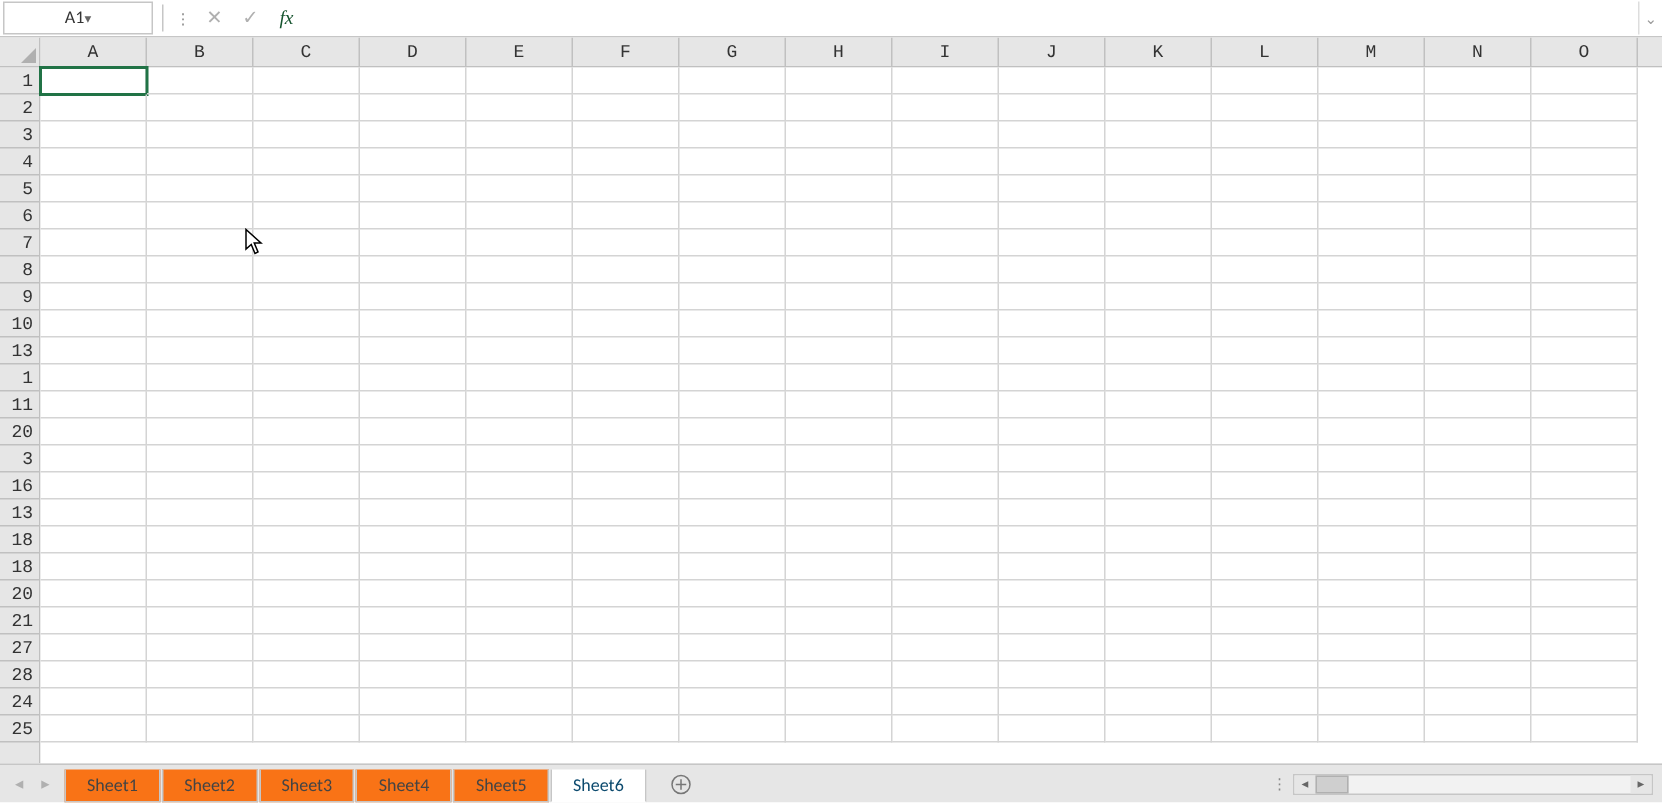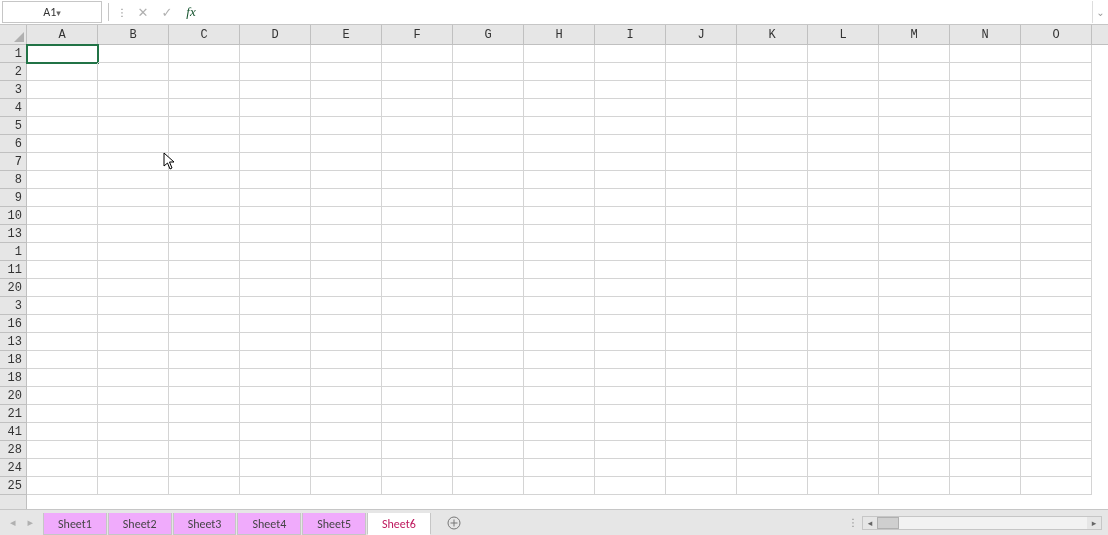--- a/index.html
+++ b/index.html
@@ -196,32 +196,32 @@
     }
     .sheet-tabs {
       display: flex;
       align-items: flex-end;
       height: 100%;
     }
     .sheet-tab {
       height: 22px;
       padding: 0 14px;
       margin-right: 1px;
-      background: #f0abfc;
+      background: #f97316;
       border: 1px solid #c6c6c6;
       border-top: none;
       display: flex;
       align-items: center;
       font-size: 12px;
       color: #444;
       cursor: pointer;
     }
     .sheet-tab.active {
       background: #ffffff;
-      color: #be185d;
+      color: #0c4a6e;
       border-bottom: 1px solid #ffffff;
     }
     .add-sheet {
       width: 28px;
       height: 22px;
       display: flex;
       align-items: center;
       justify-content: center;
       margin-left: 8px;
     }
@@ -326,21 +326,21 @@
       <div class="row-header">1</div>
       <div class="row-header">11</div>
       <div class="row-header">20</div>
       <div class="row-header">3</div>
       <div class="row-header">16</div>
       <div class="row-header">13</div>
       <div class="row-header">18</div>
       <div class="row-header">18</div>
       <div class="row-header">20</div>
       <div class="row-header">21</div>
-      <div class="row-header">41</div>
+      <div class="row-header">27</div>
       <div class="row-header">28</div>
       <div class="row-header">24</div>
       <div class="row-header">25</div>
     </div>
   <div class="cells" id="cells">
       <div class="cell-row">
         <div class="cell active"></div>
         <div class="cell"></div>
         <div class="cell"></div>
         <div class="cell"></div>

